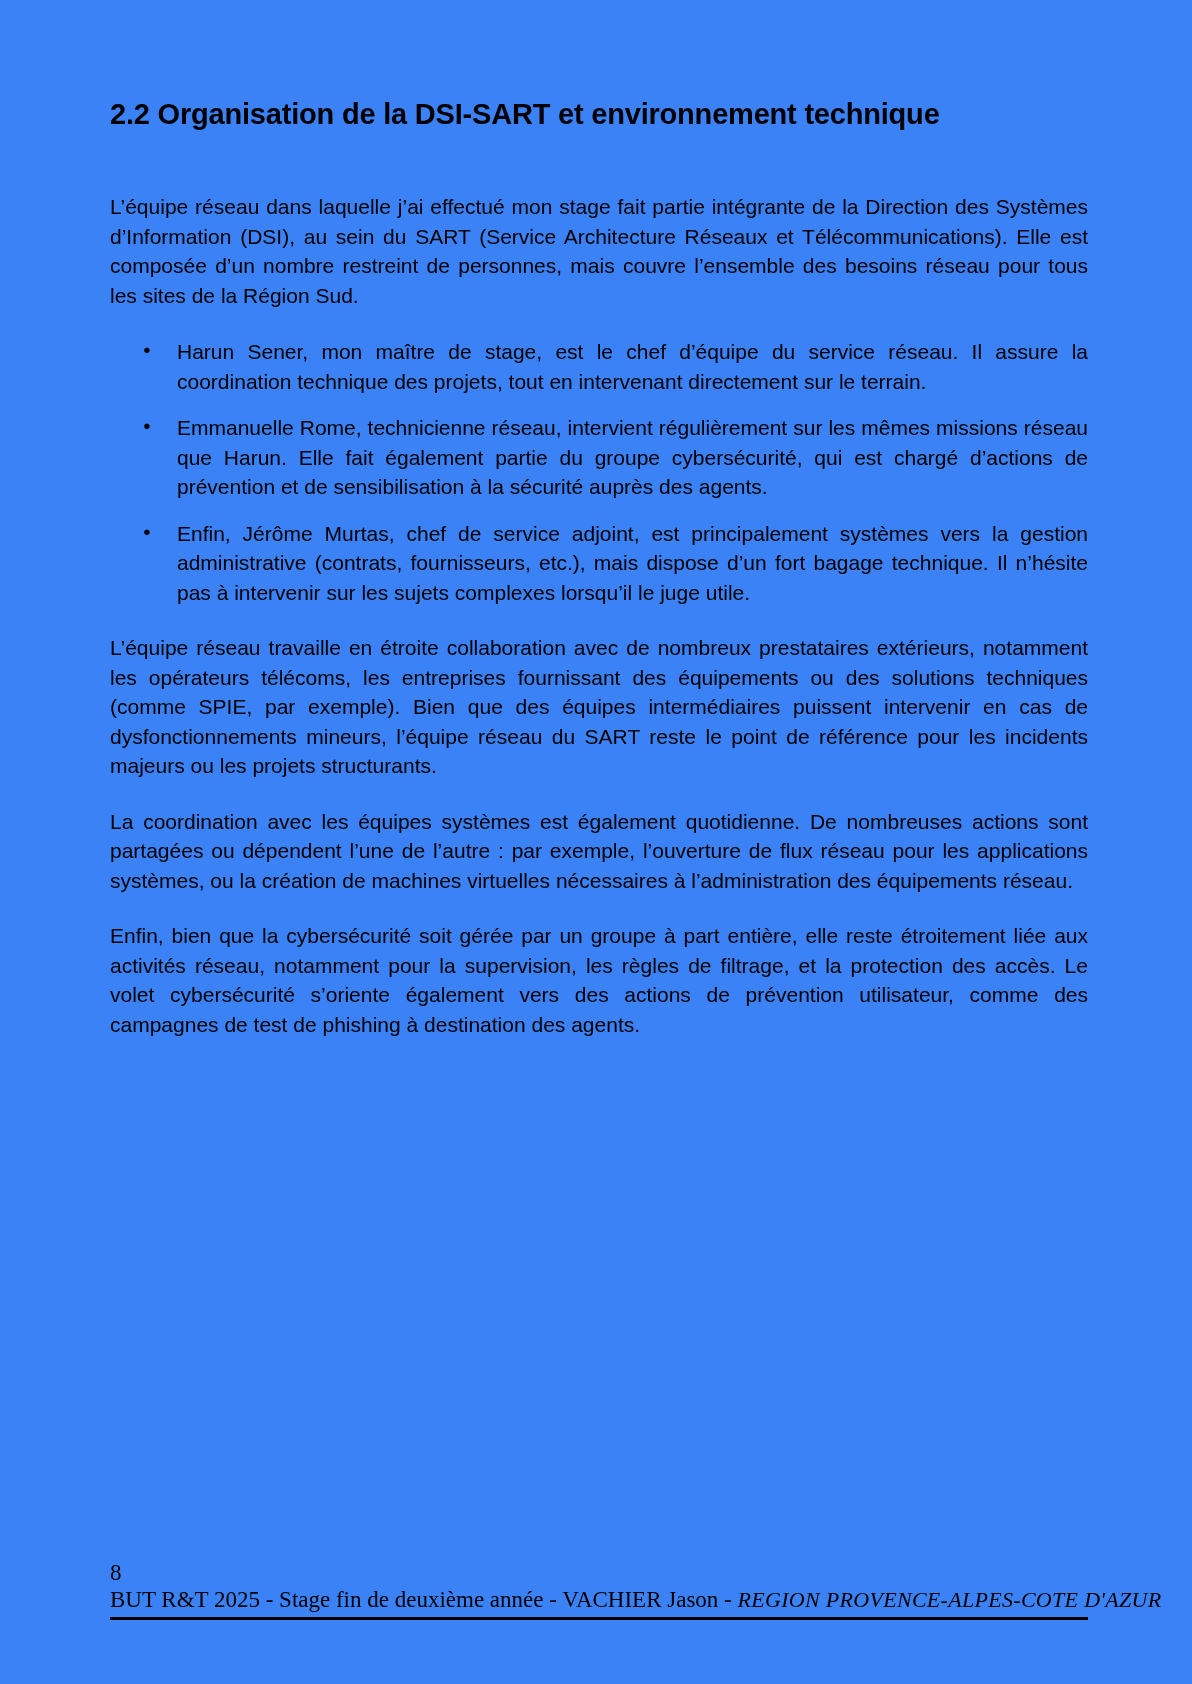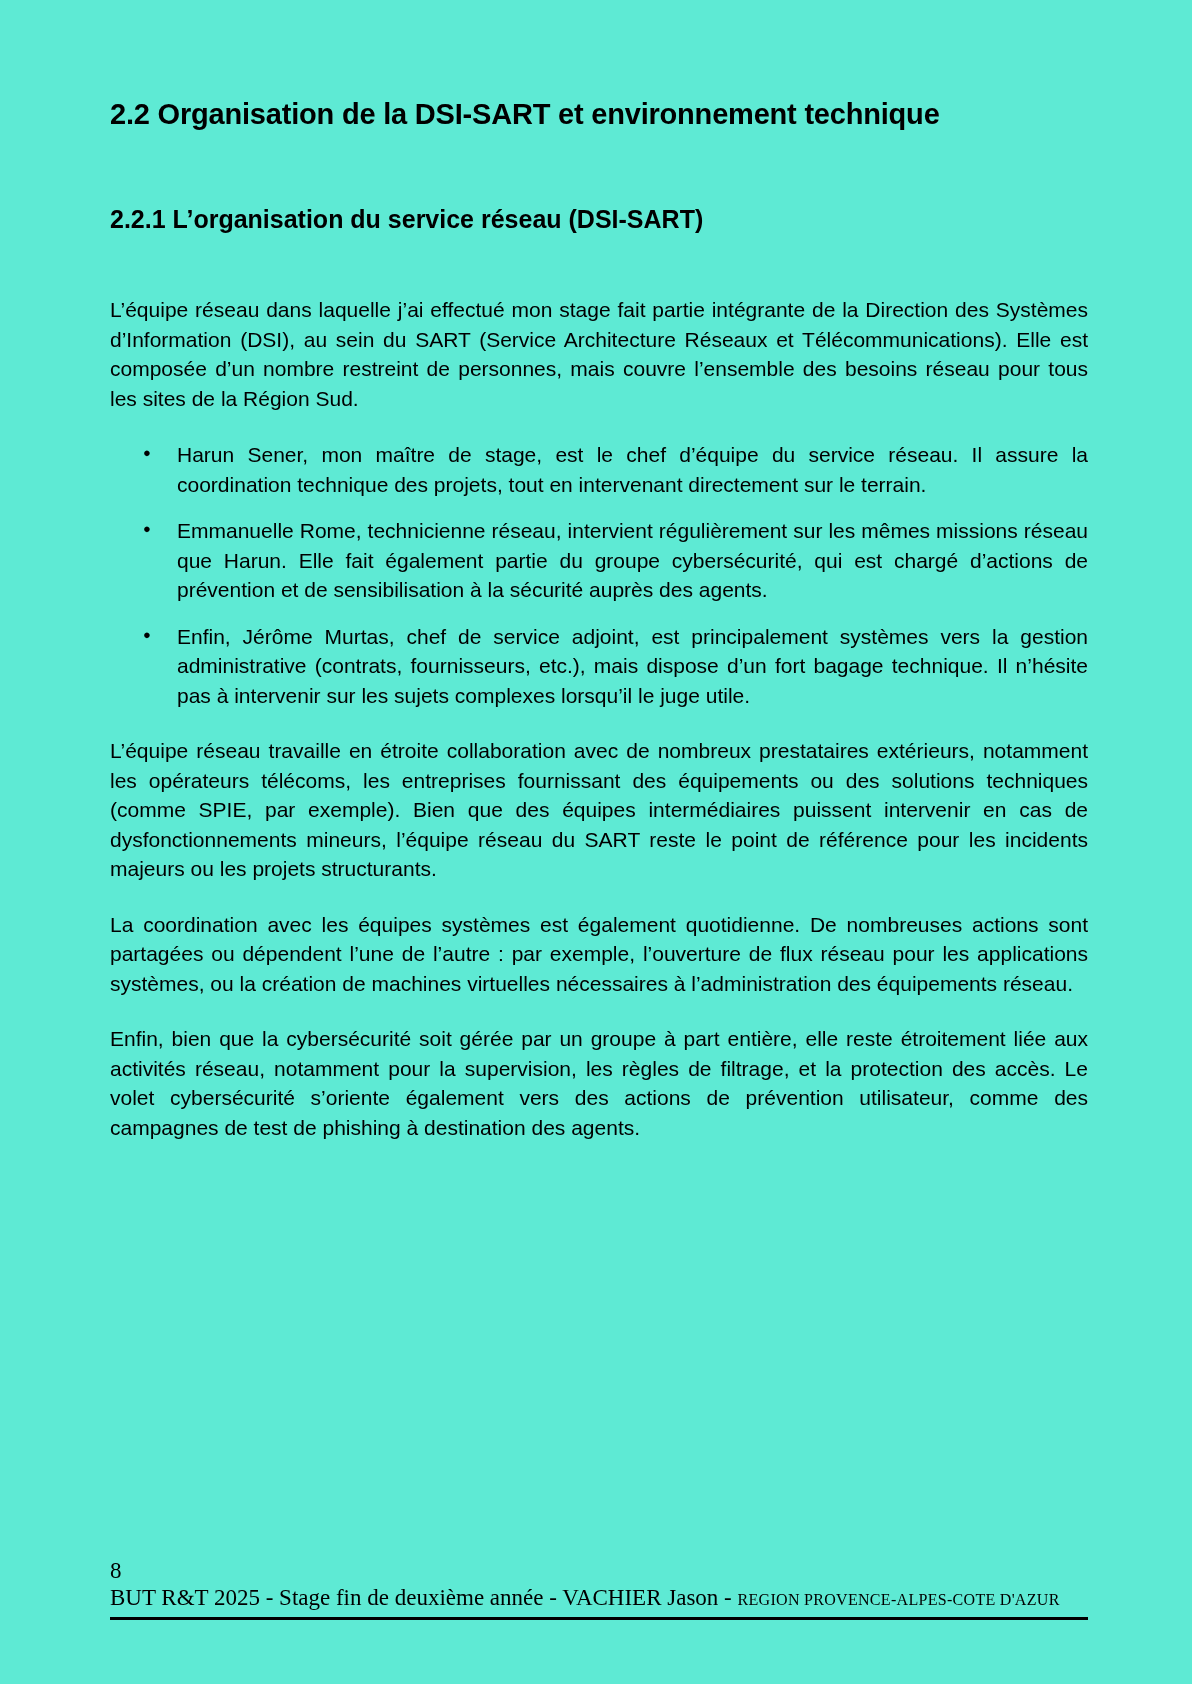--- a/index.html
+++ b/index.html
@@ -13,21 +13,21 @@
     height: 1684px;
     font-family: "Liberation Sans", "DejaVu Sans", sans-serif;
     color: #000000;
     overflow: hidden;
   }
   .page {
     position: relative;
     width: 1192px;
     height: 1684px;
     padding: 0 104px 0 110px;
-    background: #5eead4;
+    background: #3b82f6;
   }
   h1.section-heading {
     margin: 0;
     padding-top: 97px;
     font-size: 29px;
     line-height: 35px;
     font-weight: 700;
     letter-spacing: -0.2px;
   }
   h2.subsection-heading {
@@ -79,32 +79,32 @@
     line-height: 27px;
   }
   .footer-rule {
     border-bottom: 3px solid #000000;
     padding-bottom: 3px;
     font-size: 23px;
     line-height: 28px;
     white-space: nowrap;
   }
   .footer-org {
-    font-size: 16px;
+    font-size: 22px;
     letter-spacing: 0.3px;
+    font-style: italic;
   }
 </style>
 </head>
 <body>
 
 <div class="page">
 
   <h1 class="section-heading">2.2 Organisation de la DSI-SART et environnement technique</h1>
 
-  <h2 class="subsection-heading">2.2.1 L’organisation du service réseau (DSI-SART)</h2>
 
   <p class="body-text intro-paragraph">L’équipe réseau dans laquelle j’ai effectué mon stage fait partie intégrante de la Direction des Systèmes d’Information (DSI), au sein du SART (Service Architecture Réseaux et Télécommunications). Elle est composée d’un nombre restreint de personnes, mais couvre l’ensemble des besoins réseau pour tous les sites de la Région Sud.</p>
 
   <ul class="team-list">
     <li class="body-text">Harun Sener, mon maître de stage, est le chef d’équipe du service réseau. Il assure la coordination technique des projets, tout en intervenant directement sur le terrain.</li>
     <li class="body-text">Emmanuelle Rome, technicienne réseau, intervient régulièrement sur les mêmes missions réseau que Harun. Elle fait également partie du groupe cybersécurité, qui est chargé d’actions de prévention et de sensibilisation à la sécurité auprès des agents.</li>
     <li class="body-text">Enfin, Jérôme Murtas, chef de service adjoint, est principalement systèmes vers la gestion administrative (contrats, fournisseurs, etc.), mais dispose d’un fort bagage technique. Il n’hésite pas à intervenir sur les sujets complexes lorsqu’il le juge utile.</li>
   </ul>
 
   <p class="body-text flow-paragraph"><span>L’équipe réseau travaille en étroite collaboration avec de nombreux prestataires extérieurs, notamment les </span><span class="u">opérateurs télécoms</span><span>, les entreprises fournissant des équipements ou des solutions techniques (comme SPIE, par exemple). Bien que des équipes intermédiaires puissent intervenir en cas de dysfonctionnements mineurs, l’équipe réseau du SART reste le point de référence pour les incidents majeurs ou les projets structurants.</span></p>

